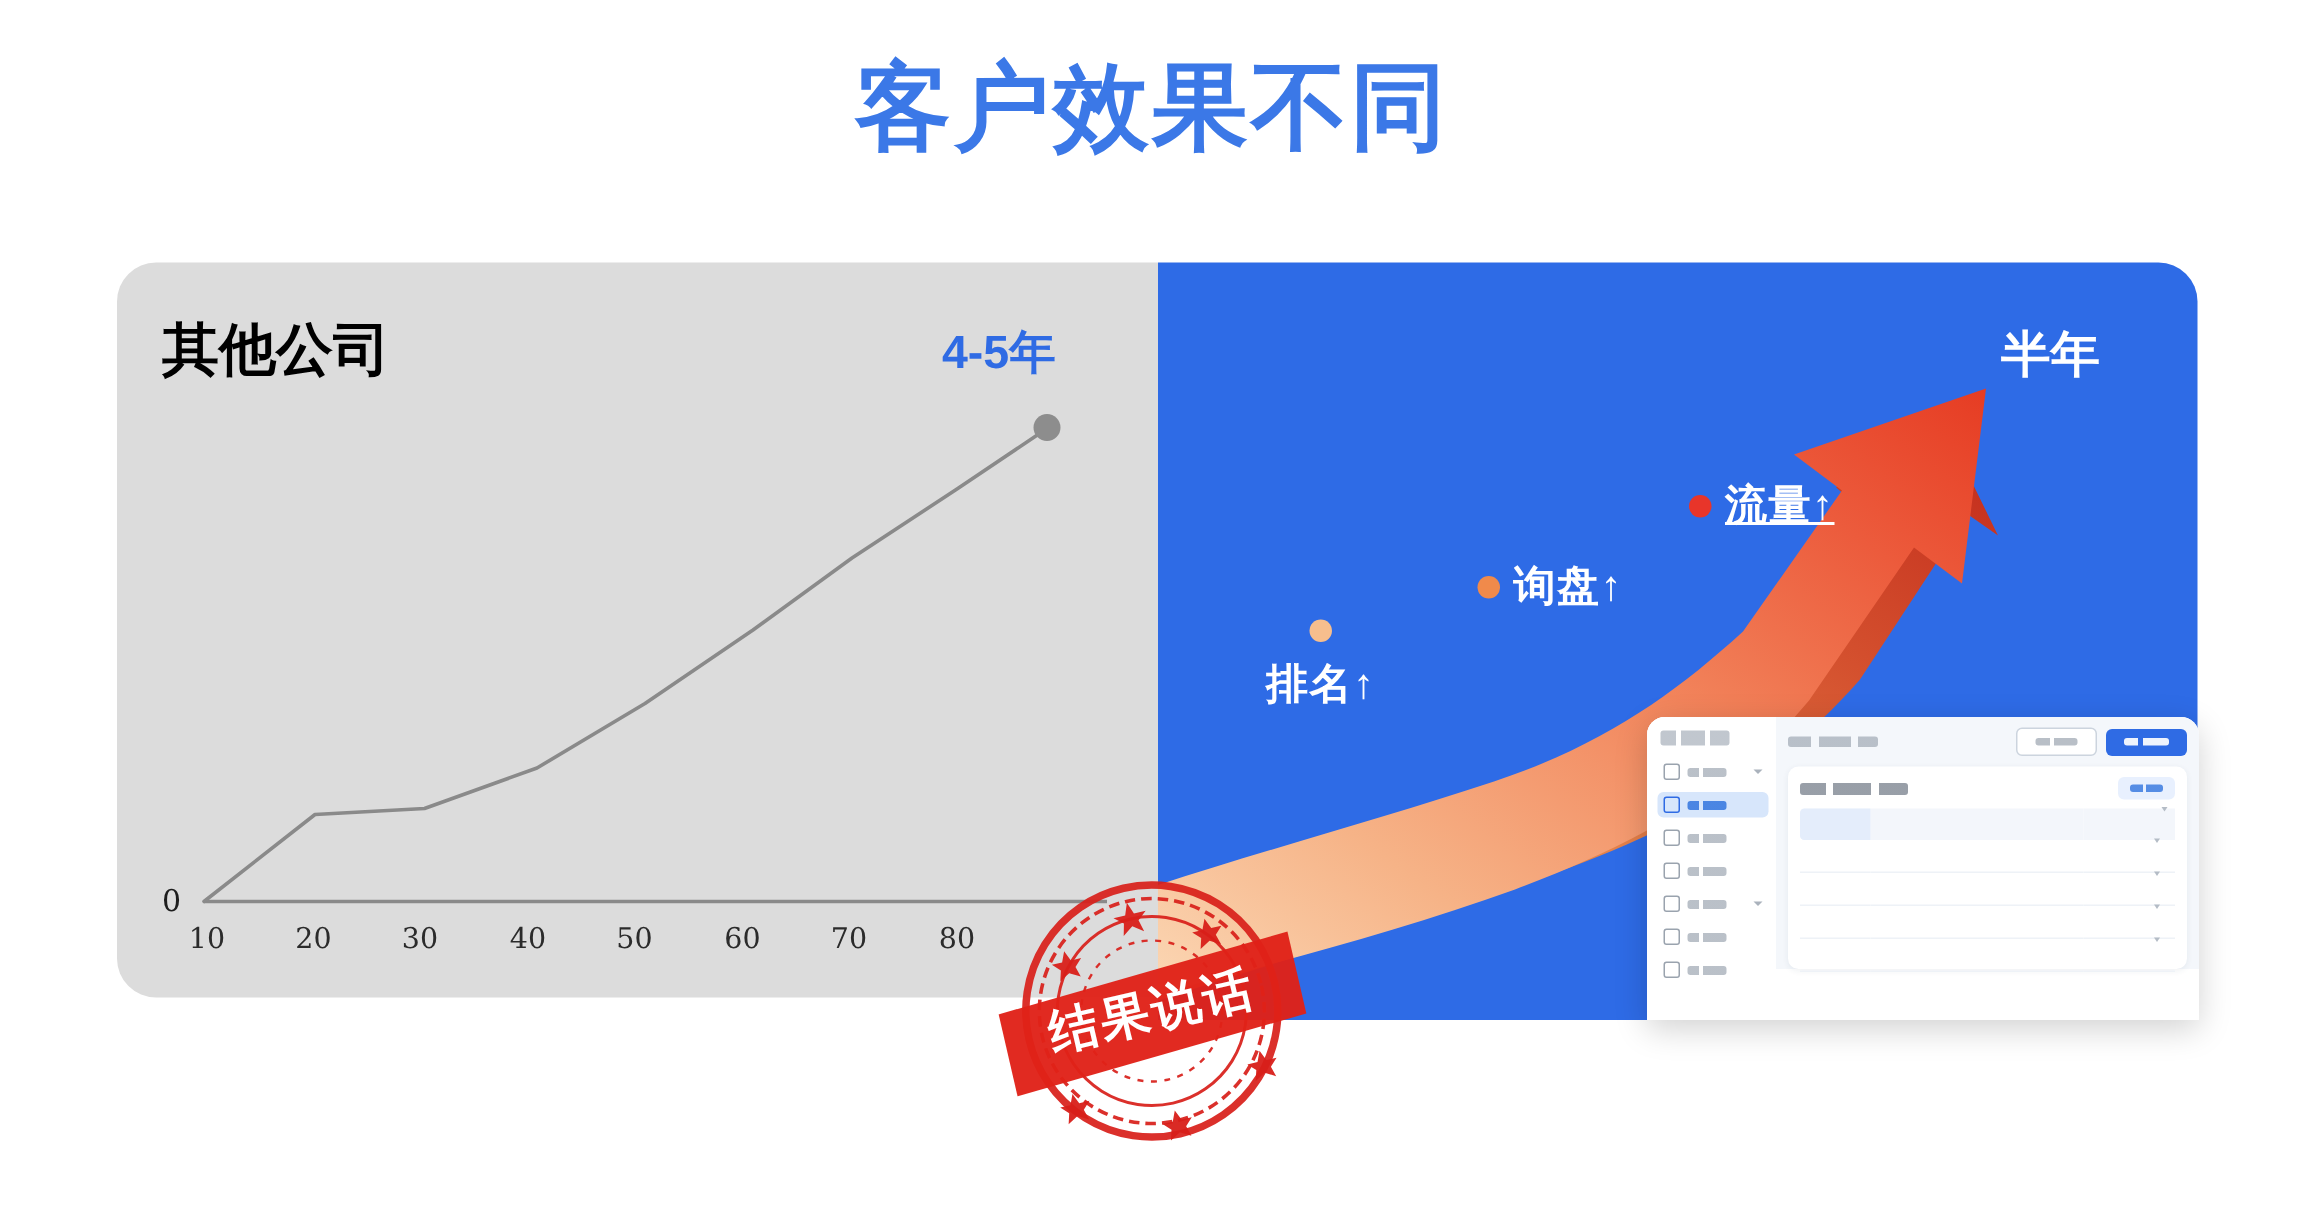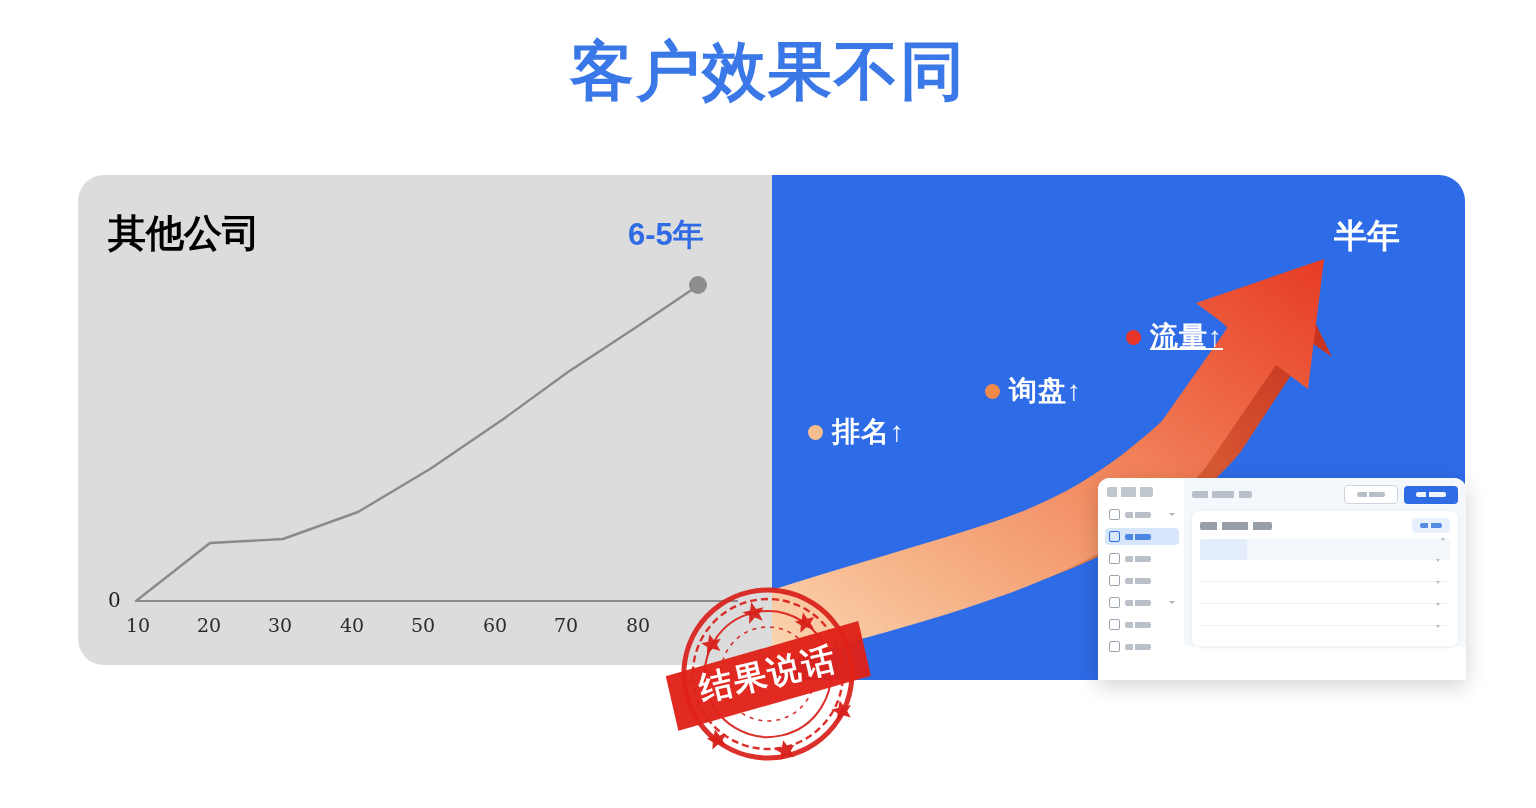--- a/index.html
+++ b/index.html
@@ -64,21 +64,21 @@
   
   .arrow-svg{position:absolute;left:772px;top:175px;}
 
   
   .metric{
     position:absolute;display:flex;align-items:center;gap:9px;
     font-size:28px;font-weight:bold;color:#ffffff;white-space:nowrap;
   }
   .metric .dot{width:15px;height:15px;border-radius:50%;display:inline-block;flex:0 0 auto;}
   .metric .txt{letter-spacing:1px;}
-  .m-rank{left:808px;top:413px;}
+  .m-rank{left:844px;top:413px;flex-direction:column;}
   .m-inq{left:985px;top:372px;}
   .m-traffic{left:1126px;top:318px;text-decoration:underline;}
 
   
   .gsc{
     position:absolute;left:1098px;top:478px;width:368px;height:202px;
     background:#ffffff;border-radius:12px 12px 0 0;
     box-shadow:0 6px 22px rgba(0,0,0,.18);
     overflow:hidden;
   }
@@ -227,21 +227,21 @@
     <text class="axis-tick" x="131" y="457" text-anchor="middle">20</text>
     <text class="axis-tick" x="202" y="457" text-anchor="middle">30</text>
     <text class="axis-tick" x="274" y="457" text-anchor="middle">40</text>
     <text class="axis-tick" x="345" y="457" text-anchor="middle">50</text>
     <text class="axis-tick" x="417" y="457" text-anchor="middle">60</text>
     <text class="axis-tick" x="488" y="457" text-anchor="middle">70</text>
     <text class="axis-tick" x="560" y="457" text-anchor="middle">80</text>
   </svg>
 
   <div class="panel-label-dark">其他公司</div>
-  <div class="badge-years">6-5年</div>
+  <div class="badge-years">4-5年</div>
 
   <div class="panel-right"></div>
 
   <svg class="arrow-svg" width="693" height="505" viewBox="0 0 693 505">
     <defs>
       <linearGradient id="agrad" x1="0" y1="1" x2="1" y2="0">
         <stop offset="0%" stop-color="#FBD7B4"></stop>
         <stop offset="25%" stop-color="#F6B387"></stop>
         <stop offset="55%" stop-color="#F2855C"></stop>
         <stop offset="80%" stop-color="#EC5B3C"></stop>

